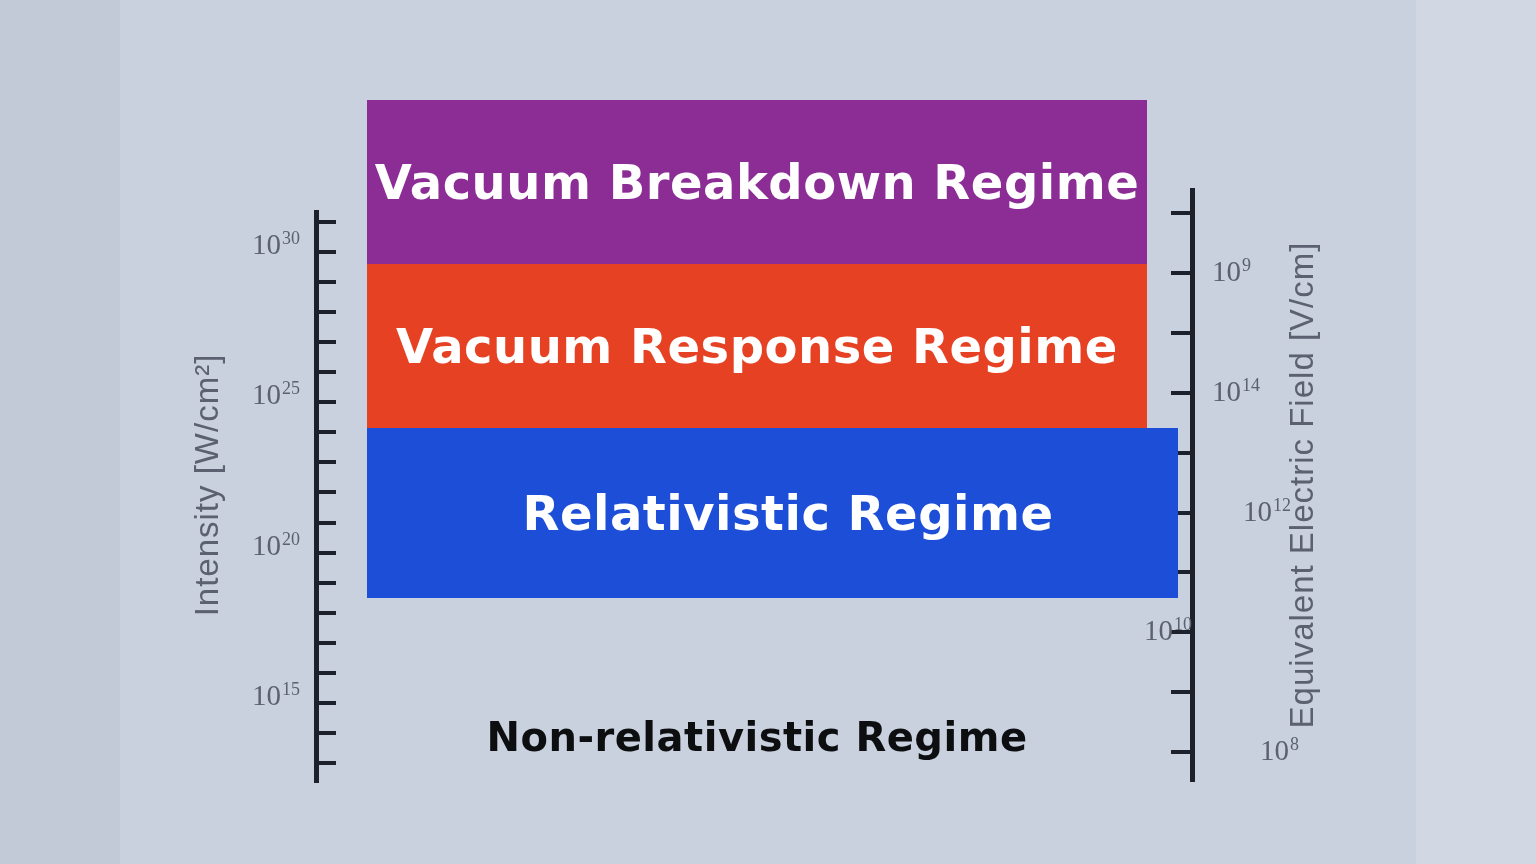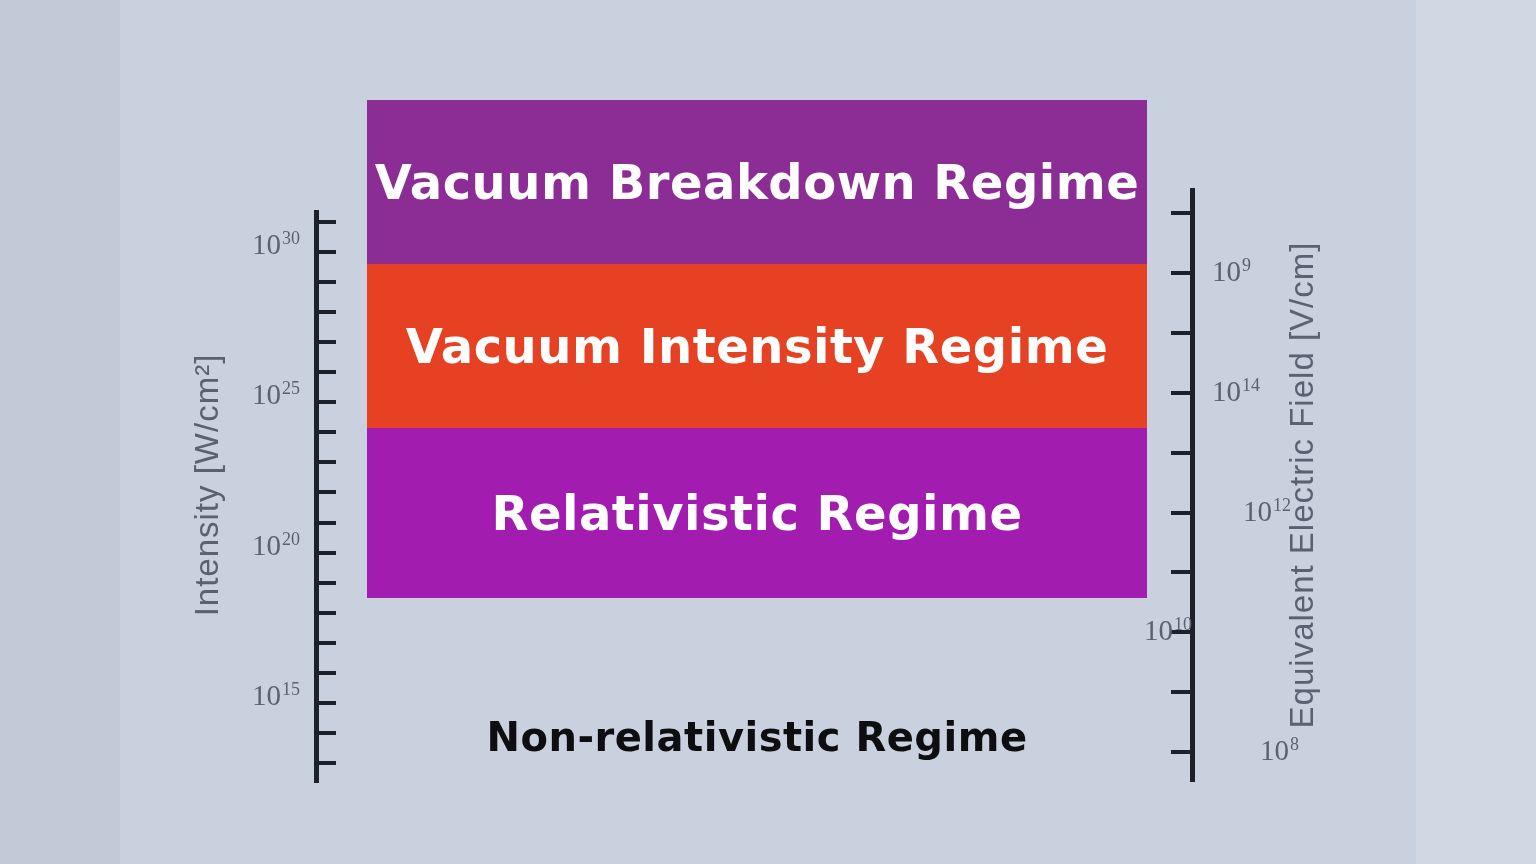--- a/index.html
+++ b/index.html
@@ -111,21 +111,21 @@
 
   <div class="axis-title axis-title-left">Intensity [W/cm²]</div>
 
   <div class="axis-title axis-title-right">Equivalent Electric Field [V/cm]</div>
 
   <div id="bands">
       <div class="band" style="height: 164px; background: rgb(140, 45, 150);">
         <span class="band-label" style="color: rgb(255, 255, 255);">Vacuum Breakdown Regime</span>
       </div>
       <div class="band" style="height: 164px; background: rgb(230, 65, 35);">
-        <span class="band-label" style="color: rgb(255, 255, 255);">Vacuum Intensity Regime</span>
+        <span class="band-label" style="color: rgb(255, 255, 255);">Vacuum Response Regime</span>
       </div>
-      <div class="band" style="height: 170px; background: #a21caf;">
+      <div class="band" style="height: 170px; background: #1d4ed8; padding-left: 31px;">
         <span class="band-label" style="color: rgb(255, 255, 255);">Relativistic Regime</span>
       </div>
     </div>
 
   <div class="outside-label">Non-relativistic Regime</div>
 </div>
 
 </body></html>

